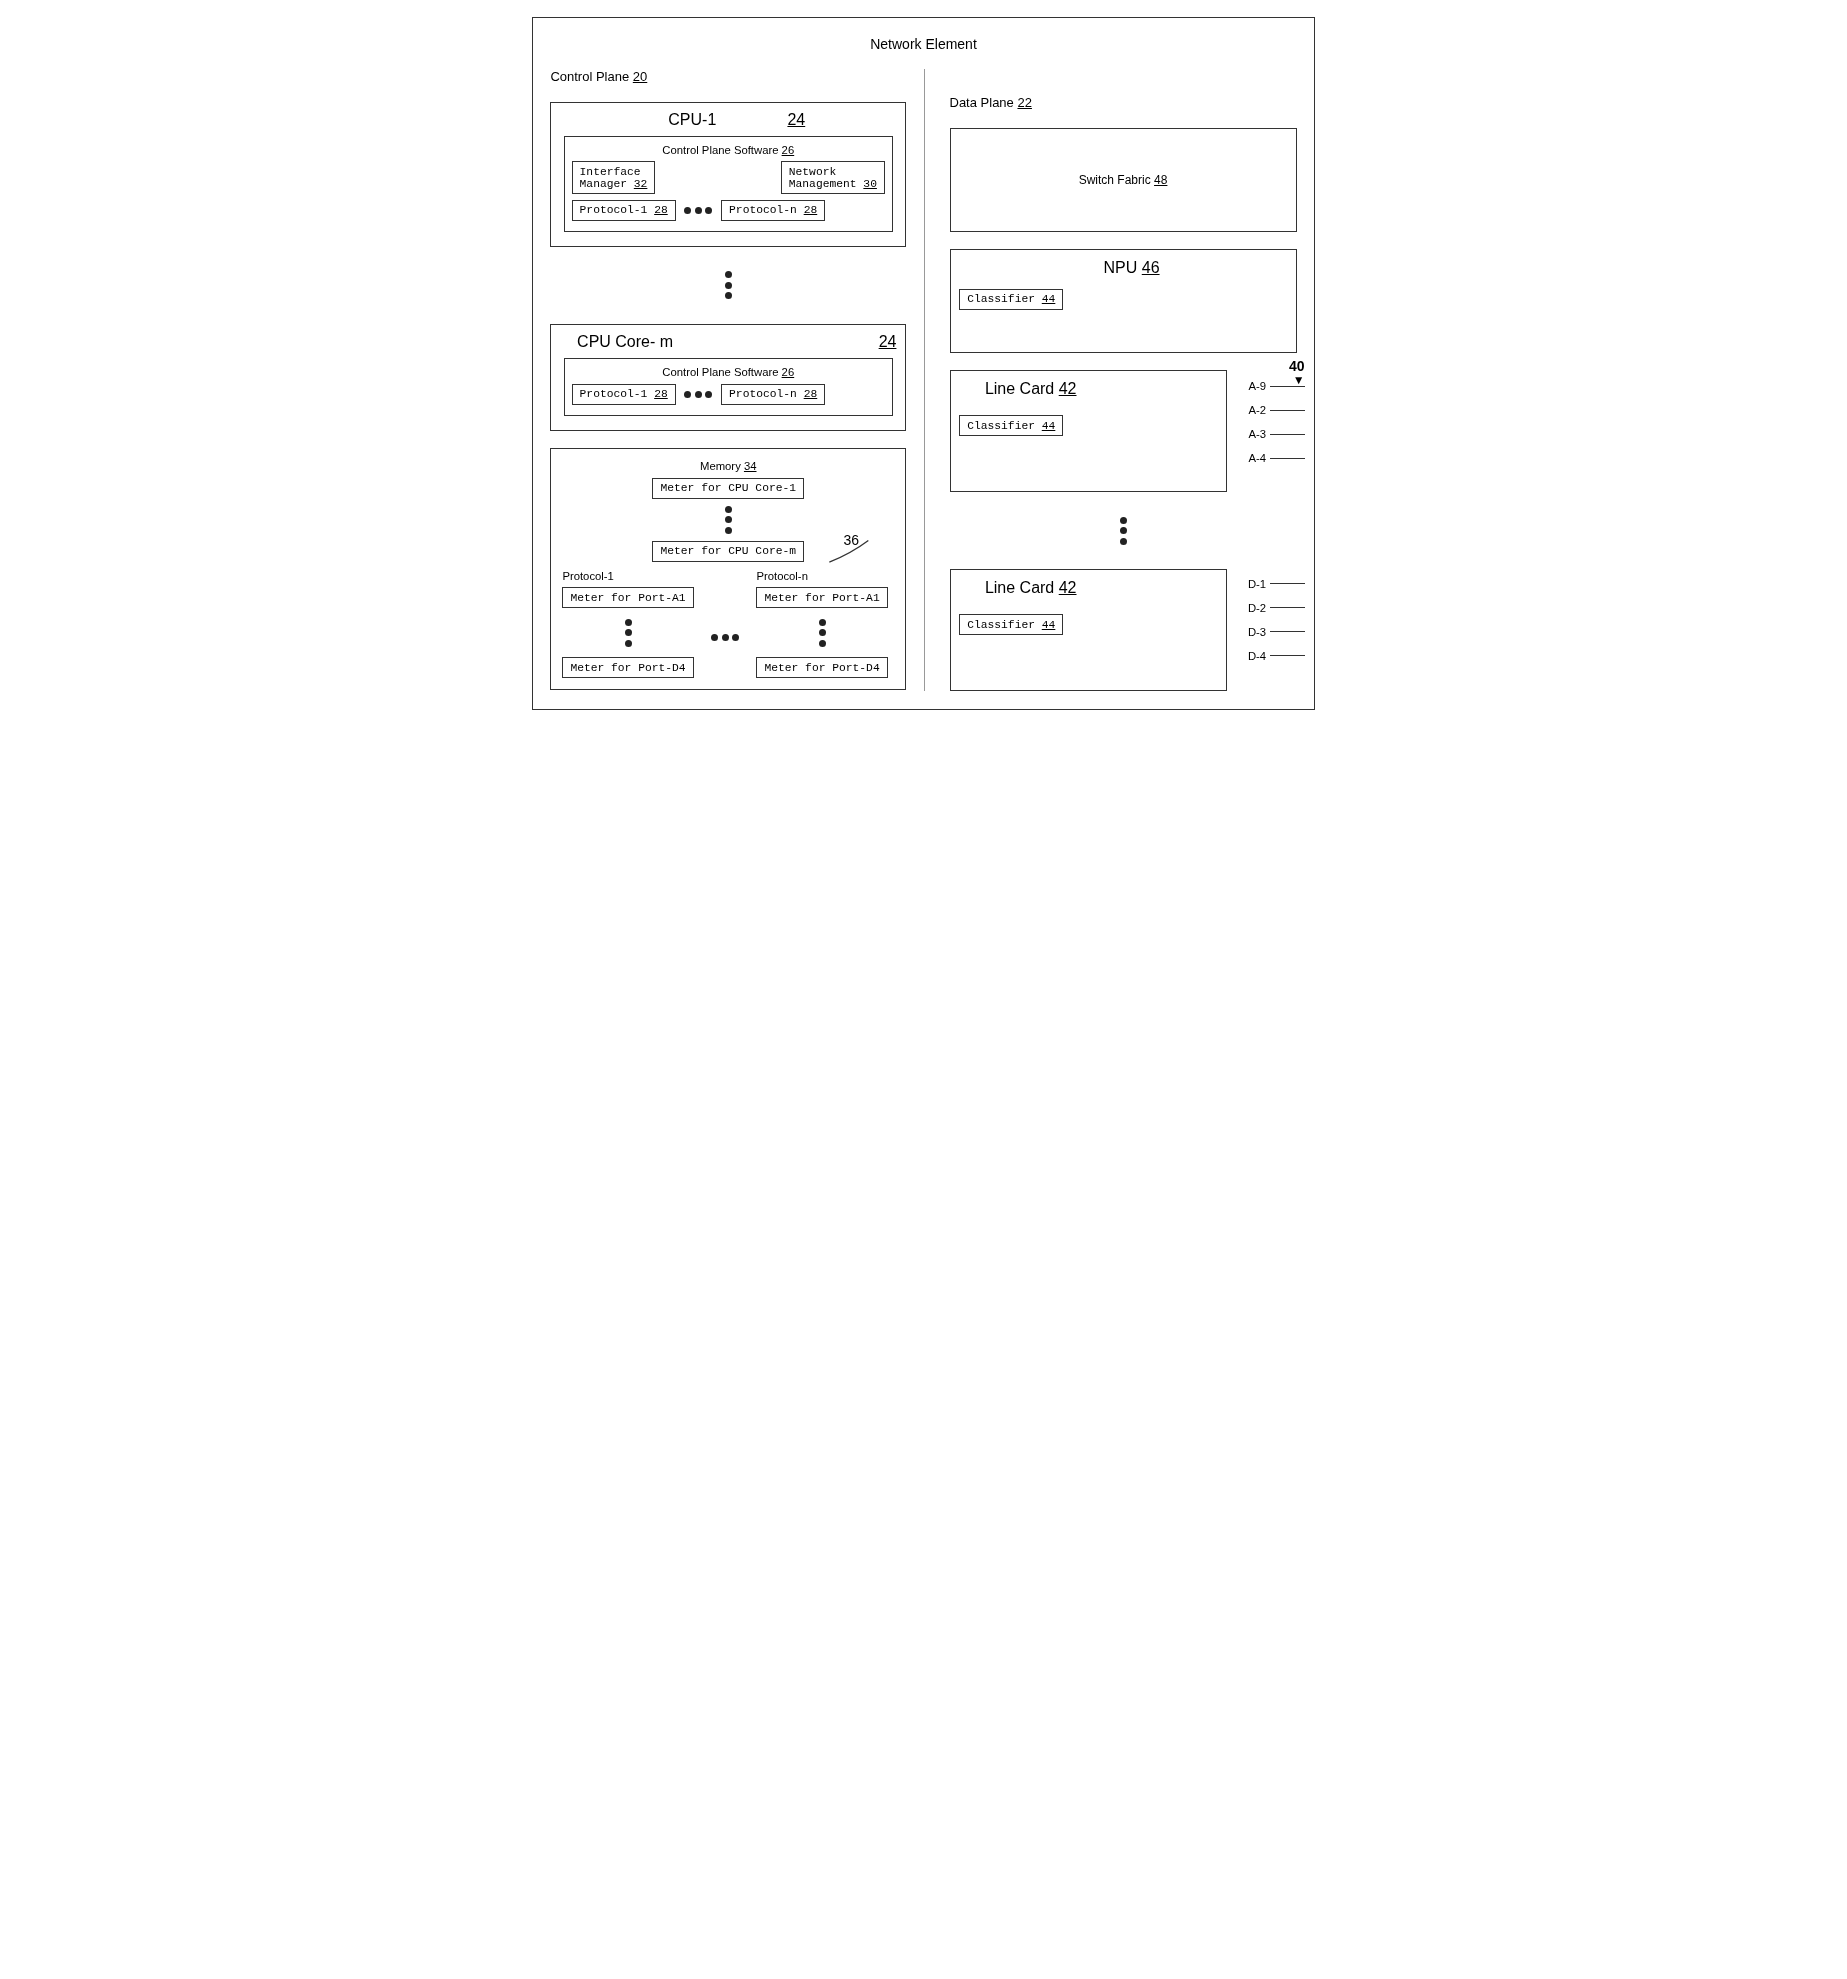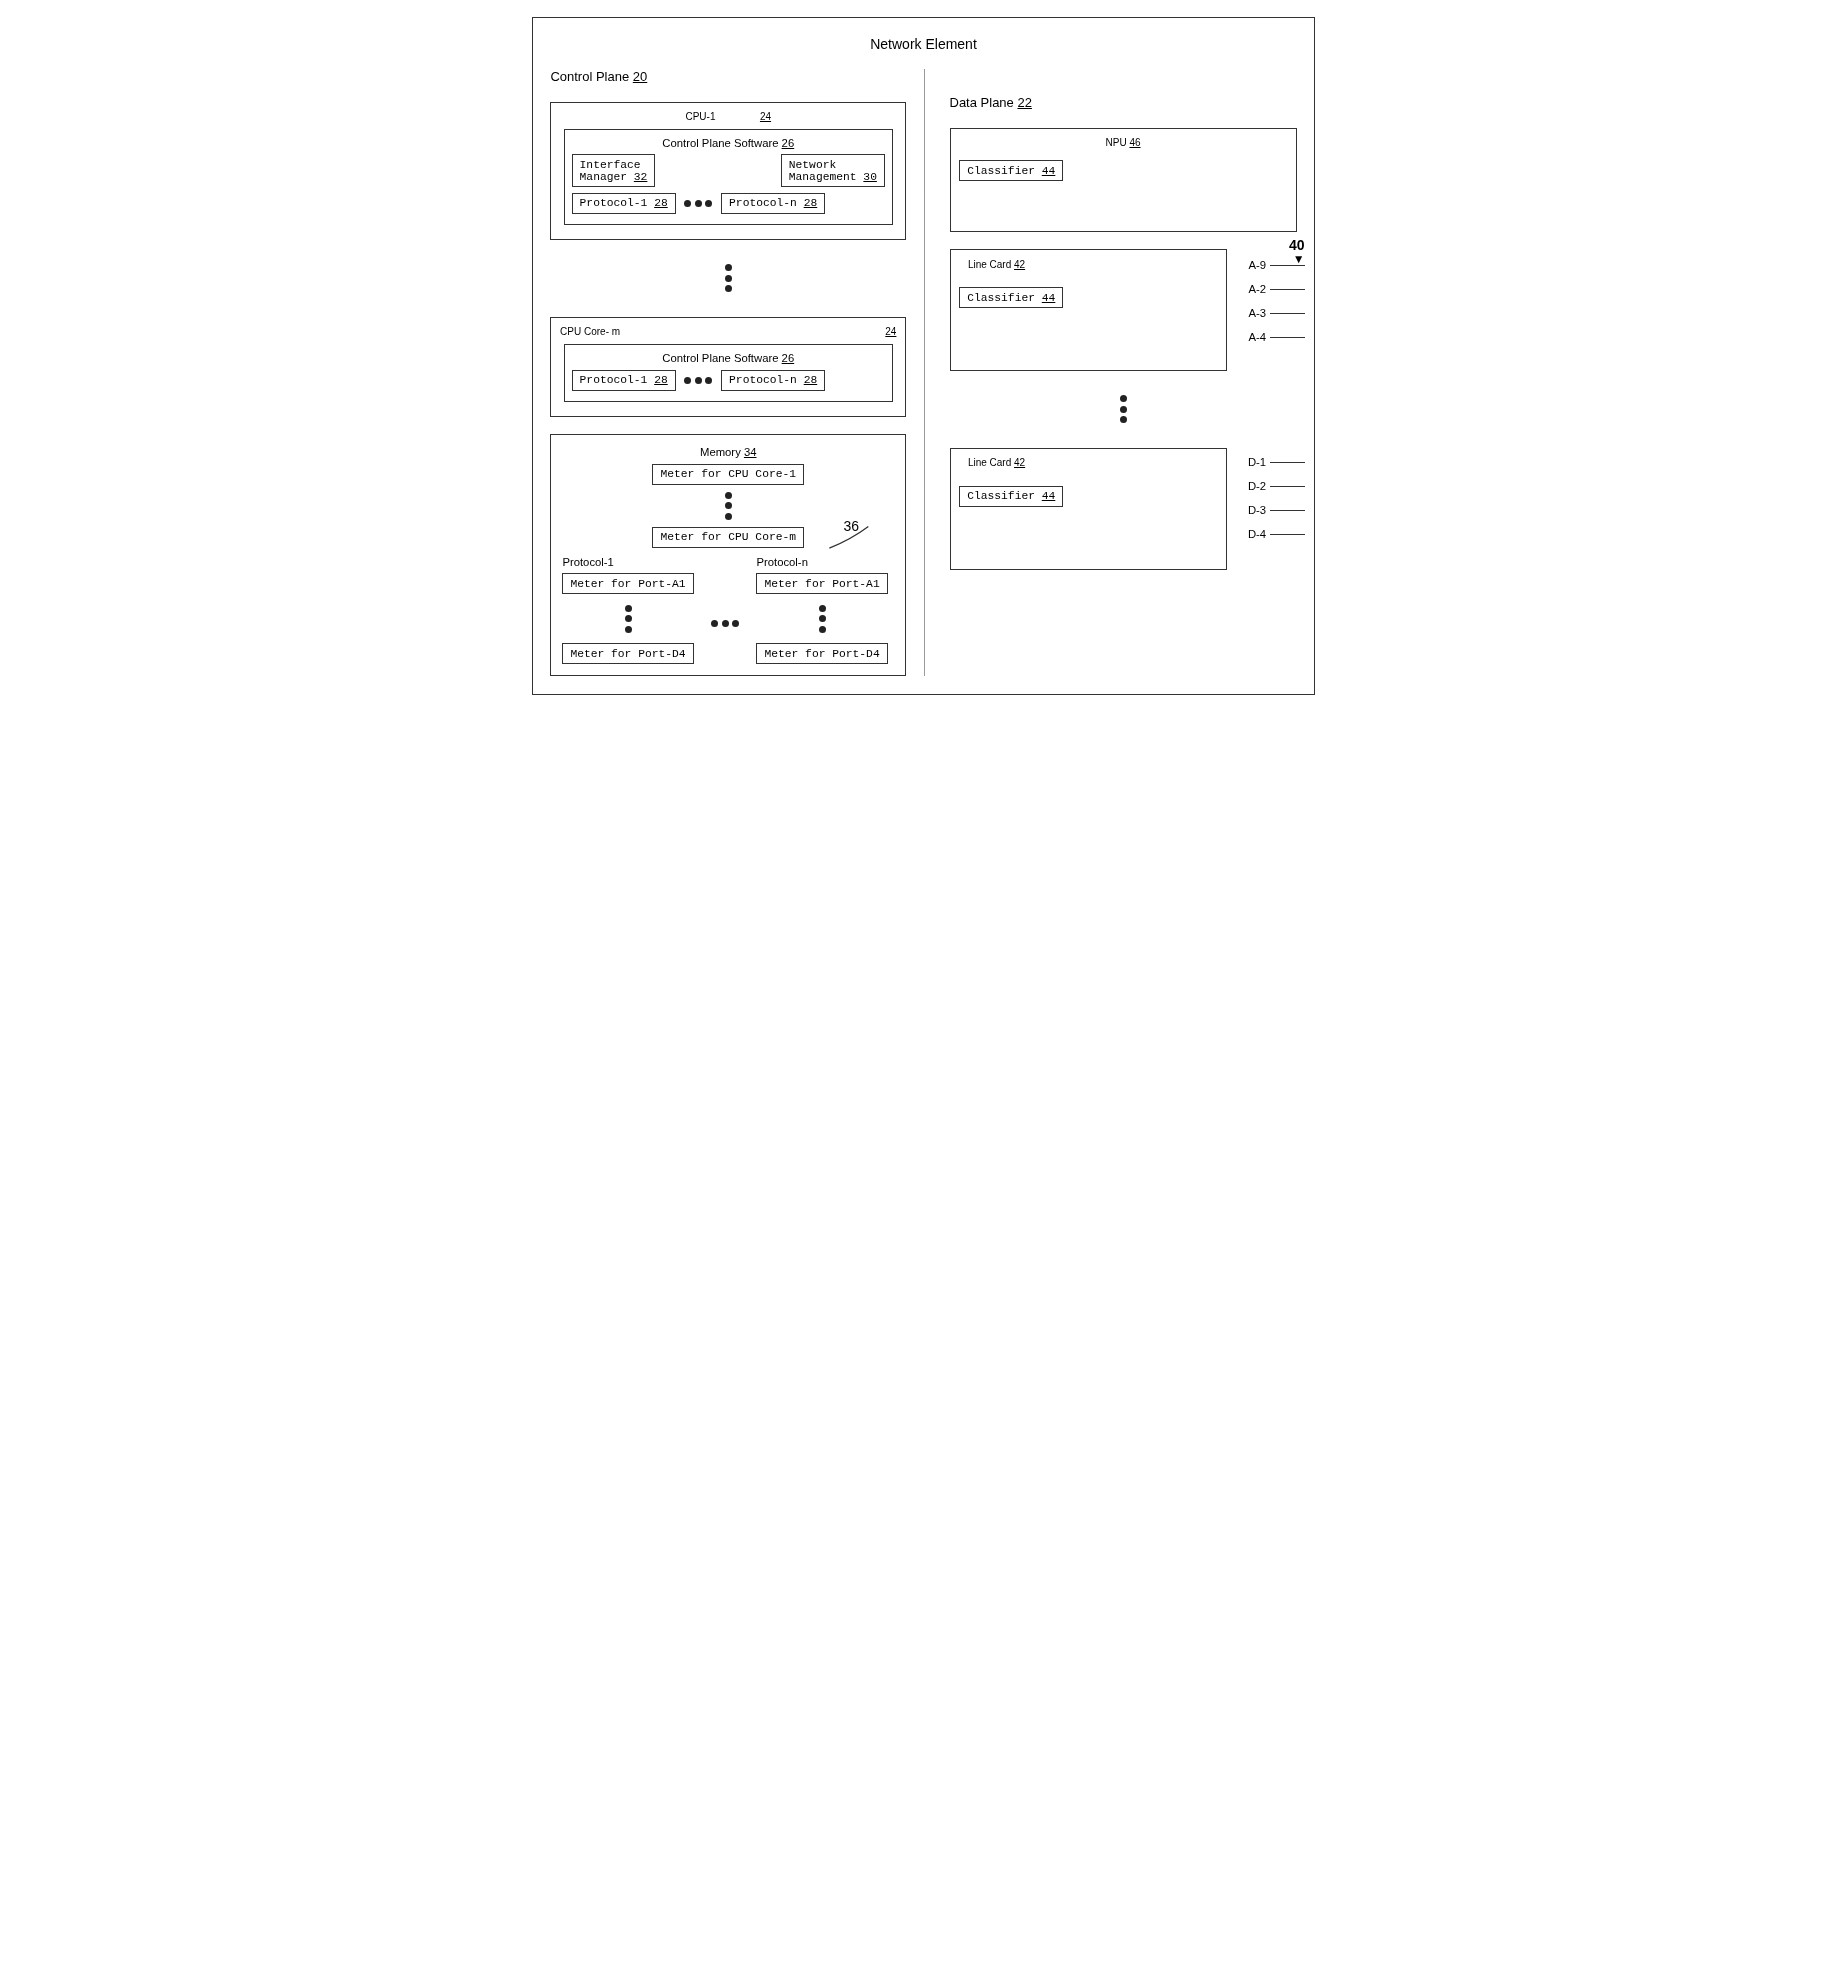--- a/index.html
+++ b/index.html
@@ -70,22 +70,23 @@
 
     .box {
       border: 1.7px solid #333;
       padding: 8.7px;
       background: #fff;
       position: relative;
     }
 
     .box-title {
       text-align: center;
-      font-size: 10px;
+      font-size: 16px;
       margin-bottom: 7px;
+      margin-left: 17px;
     }
 
     .inner-box {
       border: 1.3px solid #333;
       padding: 7px;
       margin: 5.2px 3.5px;
       background: #fff;
     }
 
     .inner-box-title {
@@ -327,20 +328,25 @@
       </div>
     </div>
 
     <div class="right-col right-col-inner">
       <div>
         <span class="col-title">
           <span>Data Plane</span> <span class="underline">22</span>
         </span>
       </div>
 
+      <div class="switch-fabric-box">
+        <span>
+          <span>Switch Fabric</span> <span class="underline">48</span>
+        </span>
+      </div>
 
       <div class="npu-box">
         <div class="box-title">
           <span>NPU</span> <span class="underline">46</span>
         </div>
         <div style="margin-top: 12px;">
           <div class="small-box">
             <span>Classifier</span> <span class="underline">44</span>
           </div>
         </div>

